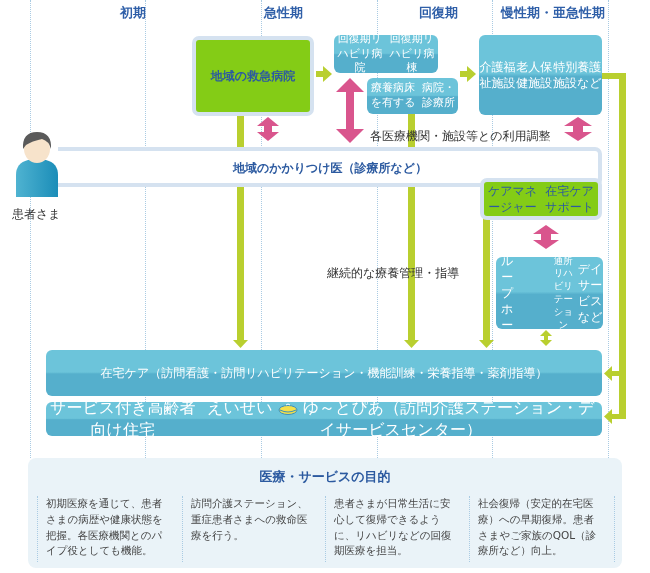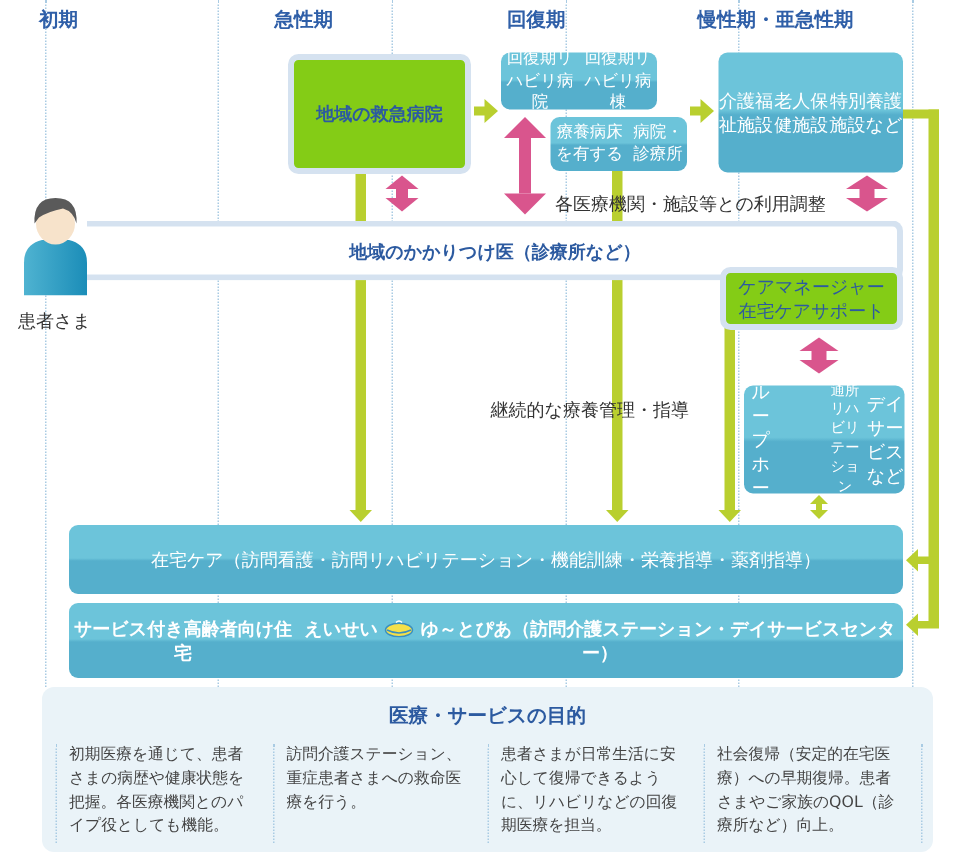--- a/index.html
+++ b/index.html
@@ -1,20 +1,20 @@
 <!DOCTYPE html>
 <html><head>
 <meta charset="utf-8">
 <style>
   html, body { margin: 0; padding: 0; background: #ffffff; }
   body { width: 650px; height: 573px; position: relative; overflow: hidden;
          font-family: "DejaVu Sans", "Liberation Sans", sans-serif; }
   .abs { position: absolute; }
   .vline { position: absolute; top: 0; height: 458px; width: 0; border-left: 1px dotted #a9cbe3; }
-  .phase { position: absolute; top: 4px; width: 140px; text-align: left; color: #2f5fa8;
+  .phase { position: absolute; top: 4px; width: 140px; text-align: right; color: #2f5fa8;
            font-size: 13px; font-weight: bold; }
   .wbox { position: absolute; background: #84cc16; border: 4px solid #d5e2f0; border-radius: 7px;
           box-sizing: border-box; color: #2c5aa0; font-size: 12px; font-weight: bold;
           display: flex; align-items: center; justify-content: center; text-align: center; line-height: 1.35; }
   .bbox { position: absolute; border-radius: 6px; box-sizing: border-box; color: #fff; font-size: 11.5px;
           font-weight: bold; text-align: center; line-height: 1.35;
           background: linear-gradient(to bottom, #6cc4da 0%, #6cc4da 48%, #55afcc 52%, #55afcc 100%);
           display: flex; flex-direction: row; align-items: center; justify-content: center; }
   .gline { position: absolute; background: #b9cf2f; }
   .label { position: absolute; font-size: 12px; color: #333; font-weight: bold; white-space: nowrap; }
@@ -118,38 +118,38 @@
   </defs>
   <path d="M2 70 L2 48 Q2 36 14 33 L32 33 Q44 36 44 48 L44 70 Z" fill="url(#body)"></path>
   <ellipse cx="23" cy="22" rx="13" ry="14" fill="#f7e3cb"></ellipse>
   <path d="M9 22 Q8 5 23 5 Q38 5 37 22 Q35 14 28 12 Q18 14 12 18 Z" fill="#5a5a5a"></path>
 </svg>
 <div class="abs" style="left:12px;top:206px;font-size:12px;color:#333">患者さま</div>
 
 <div class="abs" style="left:58px;top:147px;width:544px;height:40px;background:#fff;border:4px solid #d5e2f0;border-left:none;border-radius:0 7px 7px 0;box-sizing:border-box"></div>
 <div class="abs" style="left:58px;top:160px;width:544px;text-align:center;color:#2c5aa0;font-size:12px;font-weight:bold">地域のかかりつけ医（診療所など）</div>
 
-<div class="wbox" style="left:480px;top:178px;width:122px;height:42px;font-weight:normal;font-size:12px;flex-direction:column">
+<div class="wbox" style="left:480px;top:178px;width:122px;height:42px;font-weight:normal;font-size:12px;flex-direction:row">
   <span>ケアマネージャー</span>
   <span>在宅ケアサポート</span>
 </div>
 
 <div class="label" style="left:327px;top:265px;font-weight:normal">継続的な療養管理・指導</div>
 
 <div class="bbox" style="left:496px;top:257px;width:107px;height:72px;font-weight:normal;font-size:12px">
   <span>グループホーム</span>
   <span class="small">通所リハビリテーション</span>
   <span>デイサービスなど</span>
 </div>
 
 <div class="bbox" style="left:46px;top:350px;width:556px;height:46px;font-weight:normal;font-size:12px">
   <span>在宅ケア（訪問看護・訪問リハビリテーション・機能訓練・栄養指導・薬剤指導）</span>
 </div>
 
-<div class="bbox" style="left:46px;top:402px;width:556px;height:50px;font-weight:bold;font-size:12px">
+<div class="bbox" style="left:46px;top:402px;width:556px;height:34px;font-weight:normal;font-size:16px">
   <span>サービス付き高齢者向け住宅</span>
   <span>
     <span>えいせい</span>
     <svg width="20" height="12" style="vertical-align:-2px">
       <ellipse cx="10" cy="7" rx="9" ry="4.5" fill="#f4e04a" stroke="#3a8fc0" stroke-width="1"></ellipse>
       <path d="M2 7 Q10 11 18 7" stroke="#3a8fc0" stroke-width="1" fill="none"></path>
       <path d="M8 2 Q10 0 12 2" stroke="#ffffff" stroke-width="1" fill="none"></path>
     </svg>
     <span>ゆ～とぴあ（訪問介護ステーション・デイサービスセンター）</span>
   </span>

